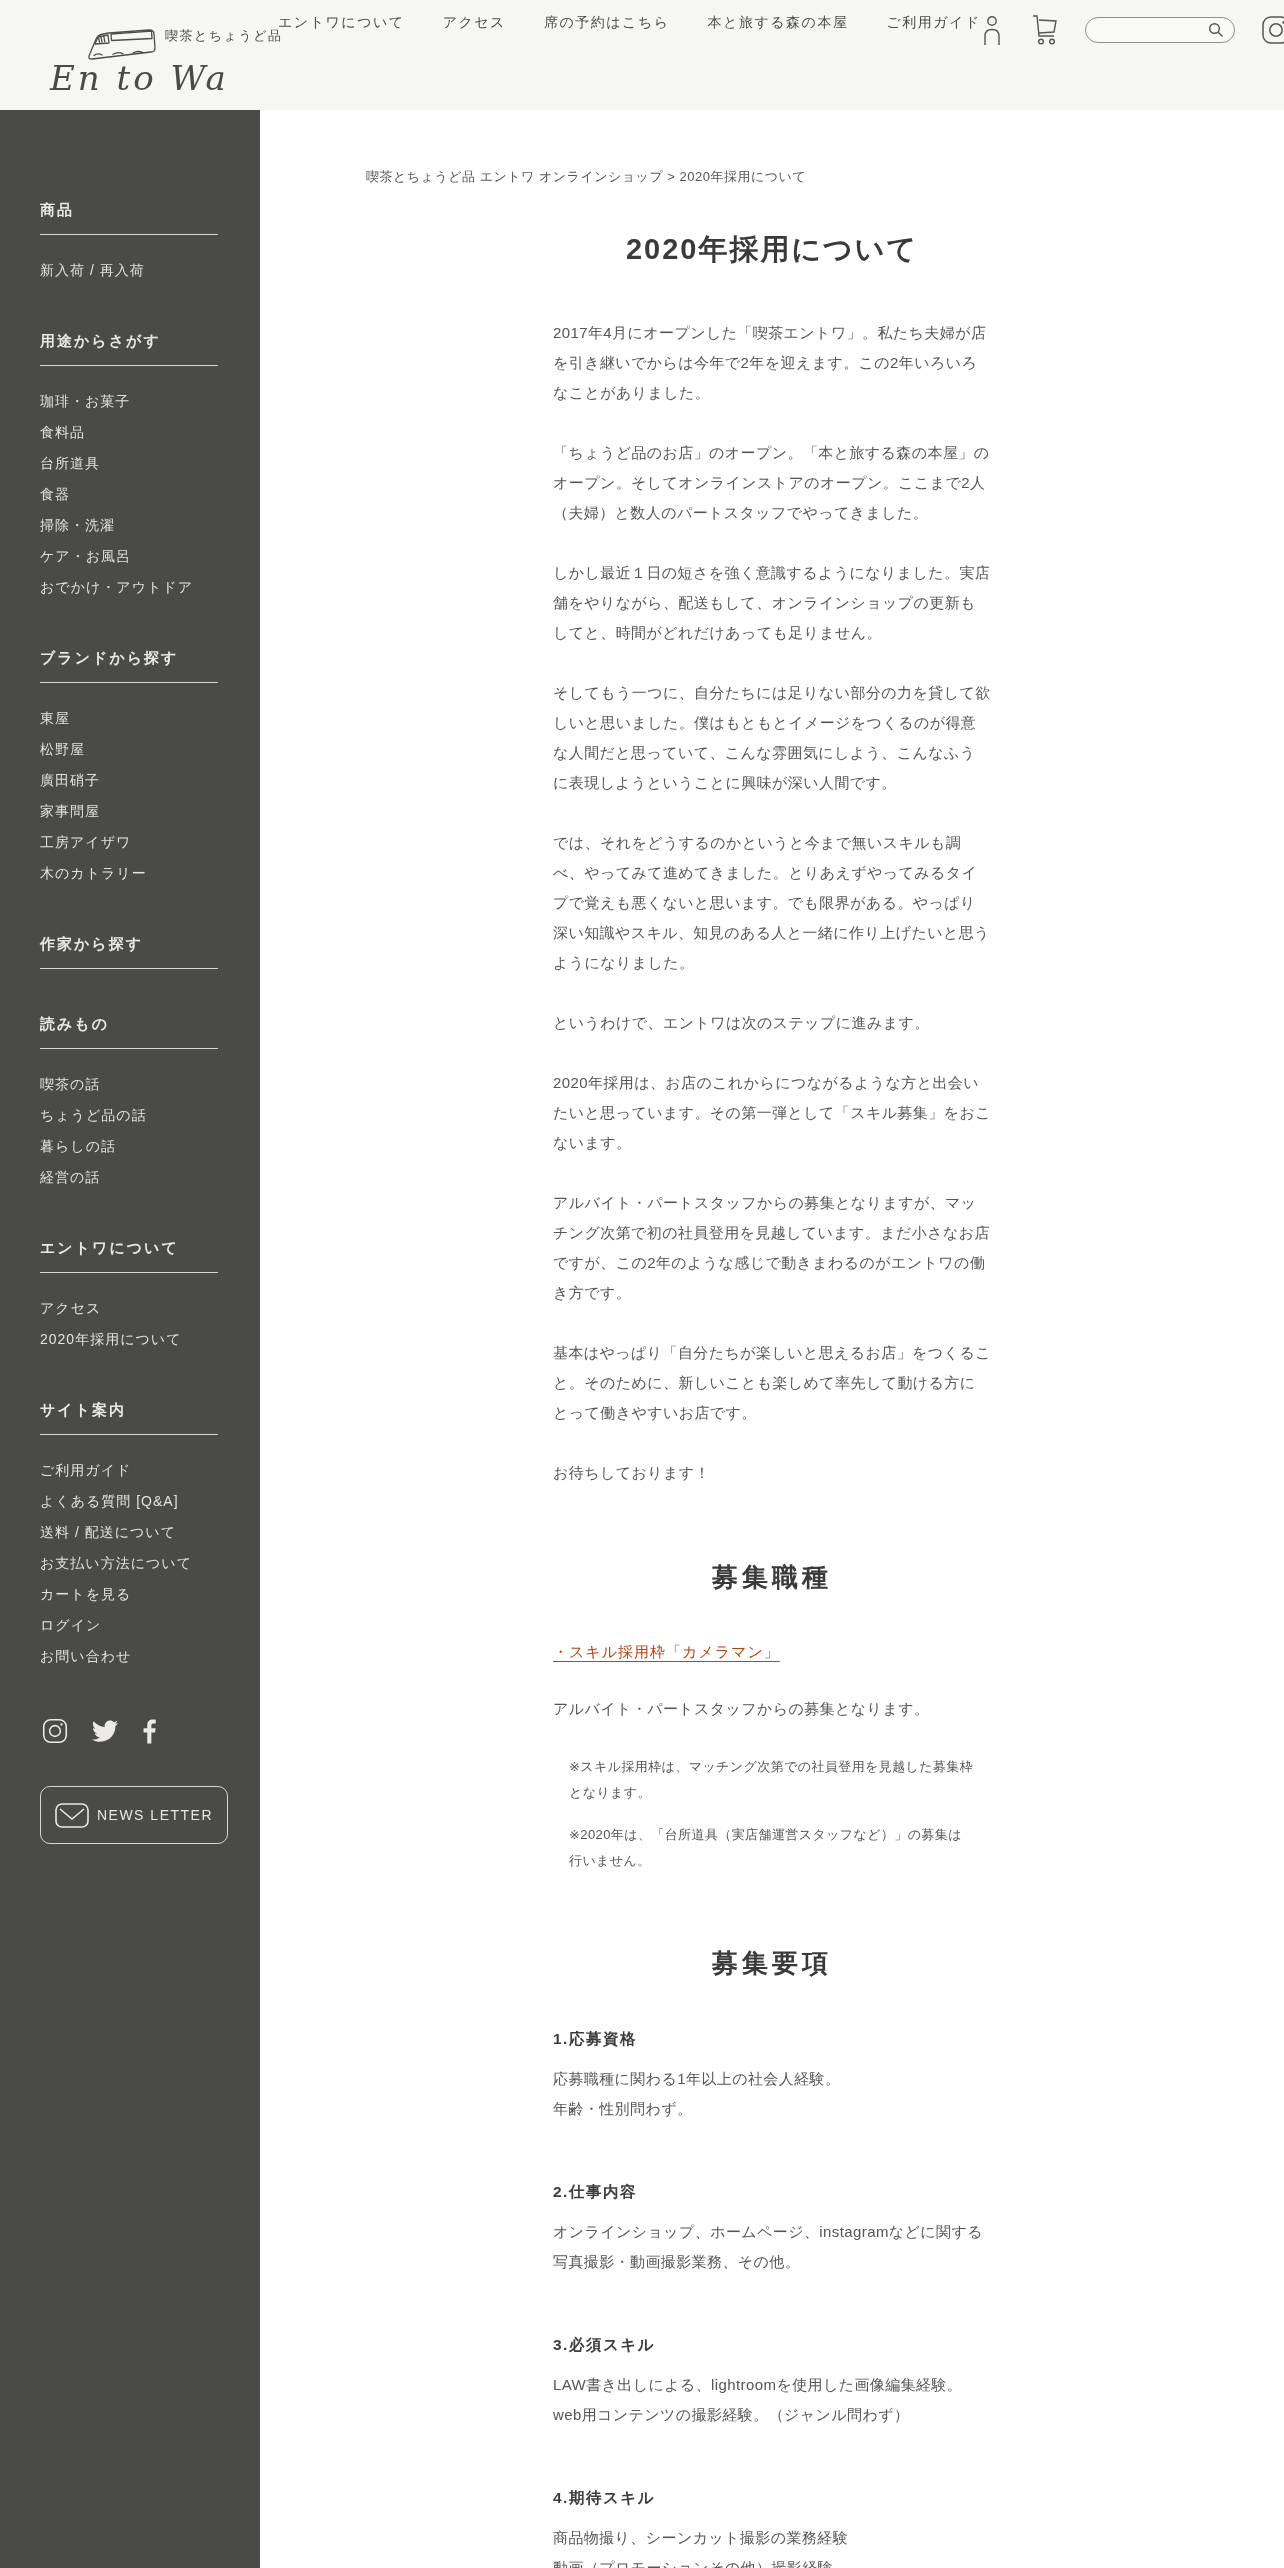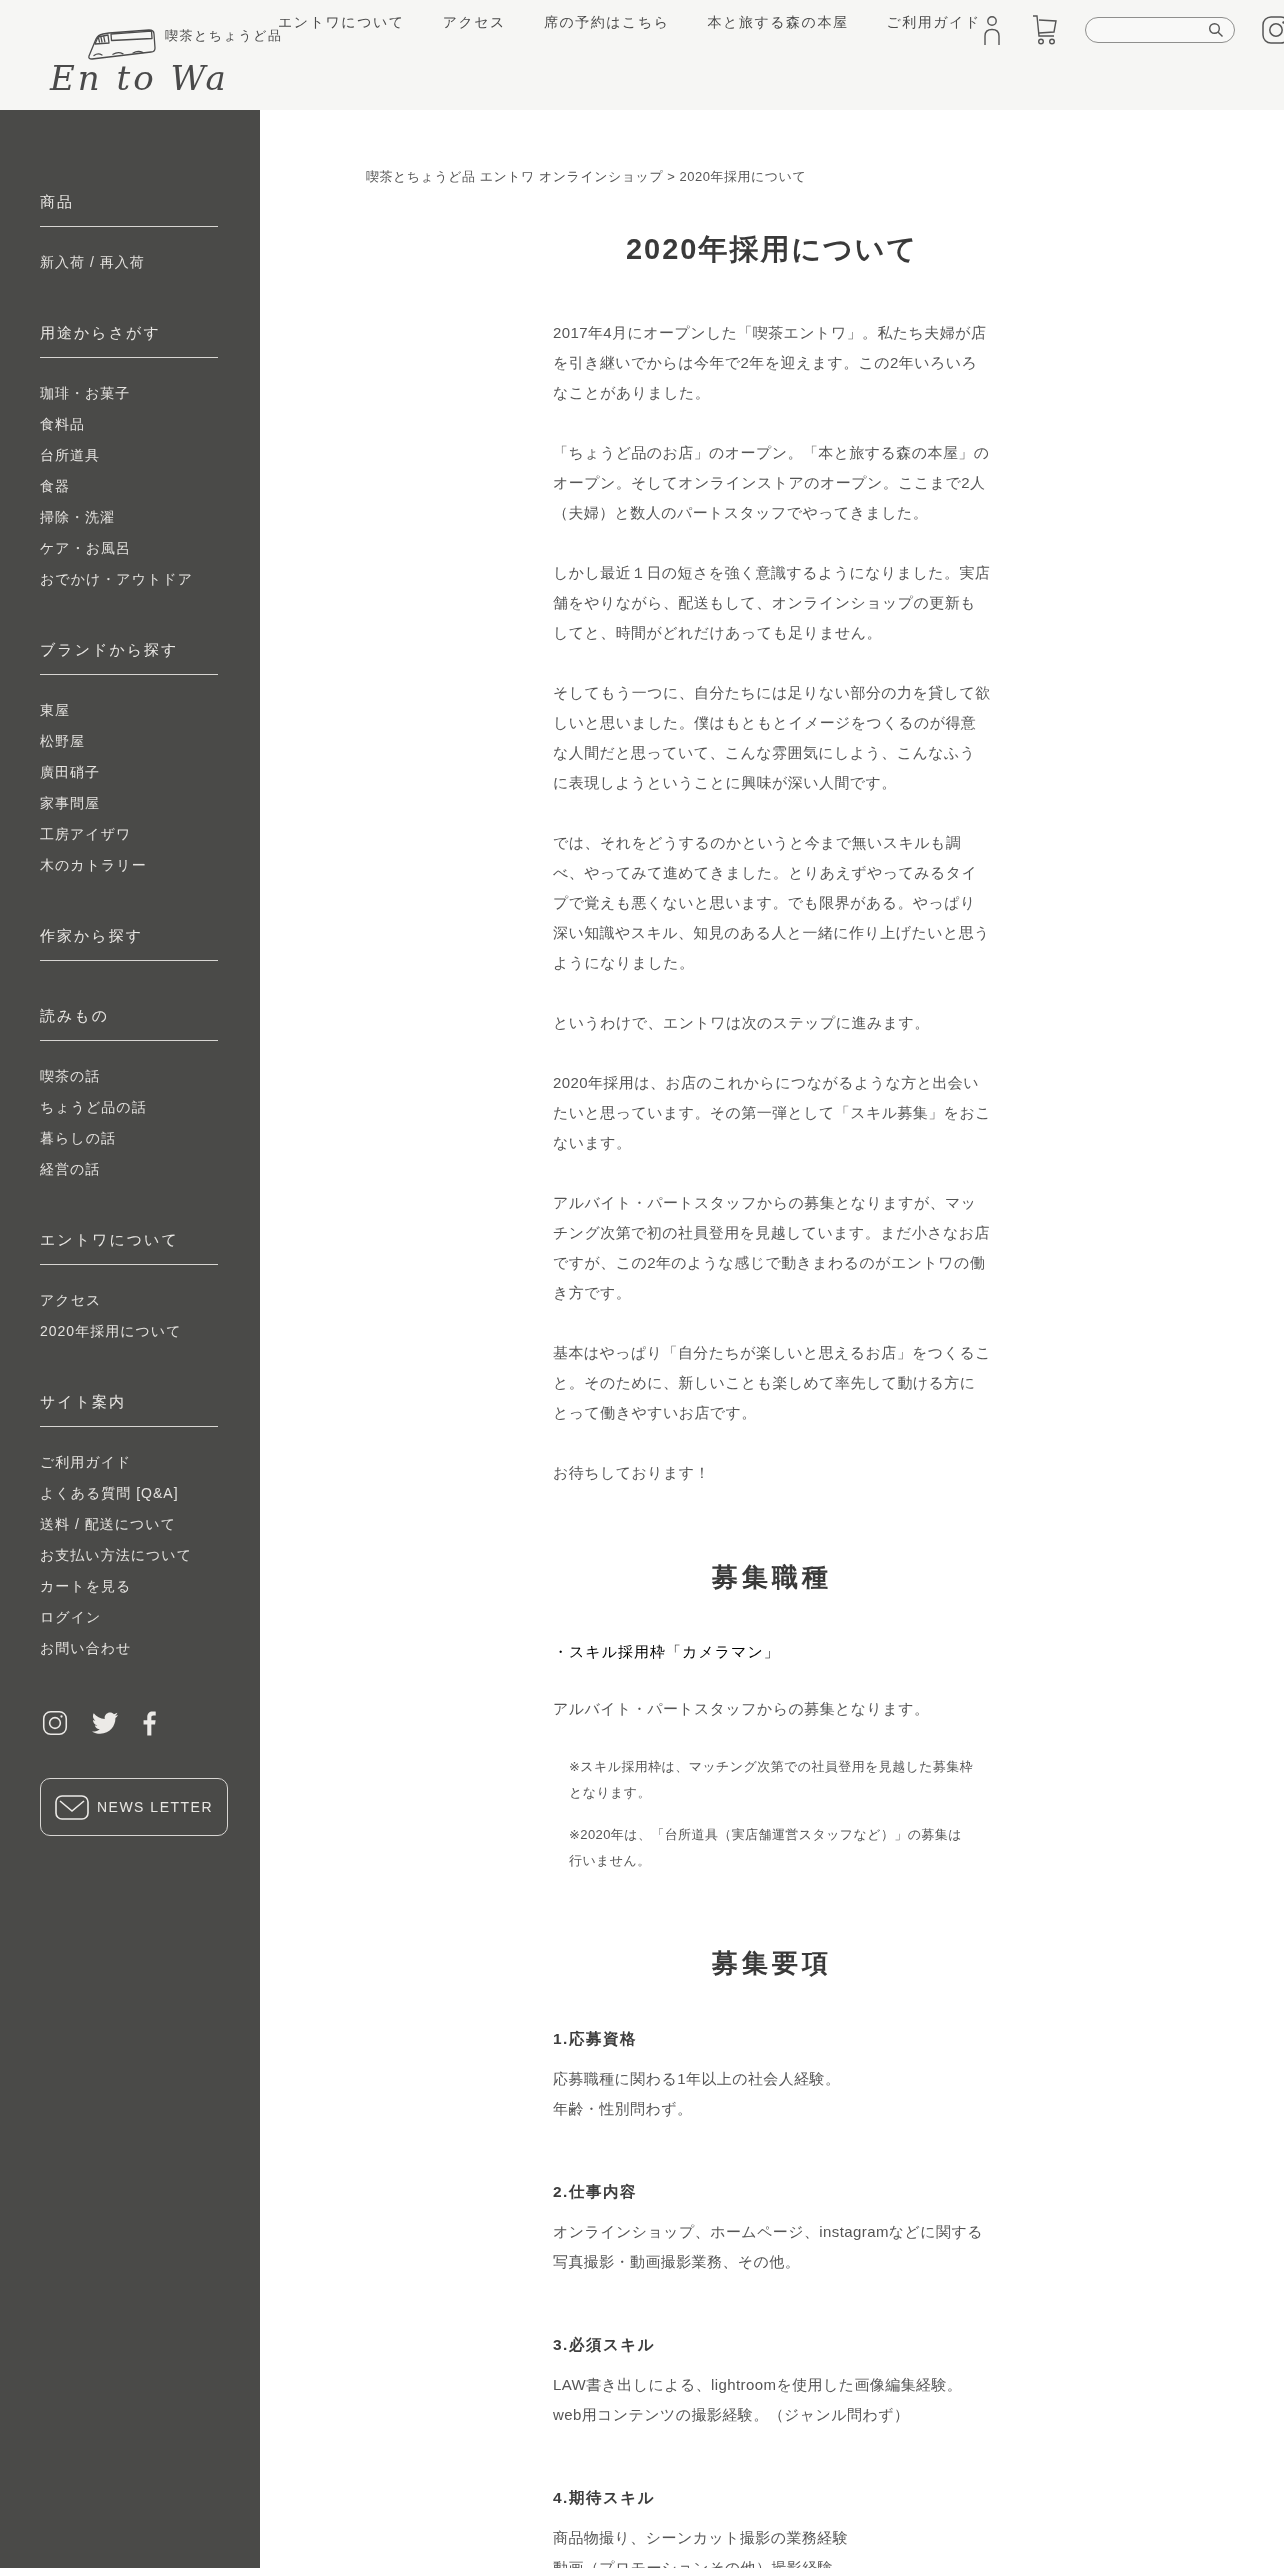--- a/index.html
+++ b/index.html
@@ -30,21 +30,21 @@
     font-family:"Liberation Sans","DejaVu Sans",sans-serif;min-width:0;
   }
   
   .sidebar{
     position:absolute;top:110px;left:0;width:260px;height:2458px;
     background:#4a4a48;box-sizing:border-box;
     padding:75px 0 0 40px;color:#e9e7e4;
   }
   .sb-section{margin-bottom:46px;}
   .sb-title{
-    font-size:15px;font-weight:400;letter-spacing:2px;margin:8px 42px 0 0;
+    font-size:15px;font-weight:700;letter-spacing:2px;margin:16px 42px 0 0;
     padding-bottom:14px;border-bottom:1px solid #d8d6d3;cursor:pointer;
   }
   .sb-items{list-style:none;margin:20px 0 0 0;padding:0;}
   .sb-item{font-size:14px;line-height:31px;letter-spacing:1px;color:#e4e2df;cursor:pointer;white-space:nowrap;}
   .sb-social{display:flex;gap:24px;align-items:center;margin:14px 0 0 2px;}
   .sb-social .hicon svg{display:block;}
   .newsletter-btn{
     margin-top:42px;width:188px;height:58px;
     background:transparent;border:1px solid #d8d6d3;border-radius:10px;
     color:#e9e7e4;font-size:14px;letter-spacing:1.5px;
@@ -59,22 +59,22 @@
   .page-title{
     font-size:29px;font-weight:700;color:#3a3a3a;text-align:center;
     letter-spacing:2px;margin:0 0 48px;
   }
   .body-p{font-size:15px;line-height:2;letter-spacing:0.4px;margin:0 0 30px;}
   .section-heading{
     font-size:26px;font-weight:700;color:#3a3a3a;text-align:center;
     letter-spacing:4px;margin:72px 0 48px;
   }
   .job-link{
-    display:inline-block;font-size:15px;color:#000000;letter-spacing:1px;
-    text-underline-offset:4px;margin:0 0 32px;cursor:pointer;
+    display:inline-block;font-size:15px;color:#c2410c;letter-spacing:1px;
+    text-decoration:underline;text-underline-offset:4px;margin:0 0 32px;cursor:pointer;
   }
   .note-line{font-size:13px;line-height:2;letter-spacing:0.4px;margin:16px;}
   .req-item{margin-bottom:58px;margin-top:31px;}
   .req-item:nth-child(6){margin-top:30px;}
   .req-title{font-size:15.5px;font-weight:700;color:#3d3d3d;letter-spacing:1.5px;margin:0 0 14px;}
   .req-line{font-size:15px;line-height:2;letter-spacing:0.4px;margin:0;}
   svg{overflow:visible;}
 </style>
 </head>
 <body>

